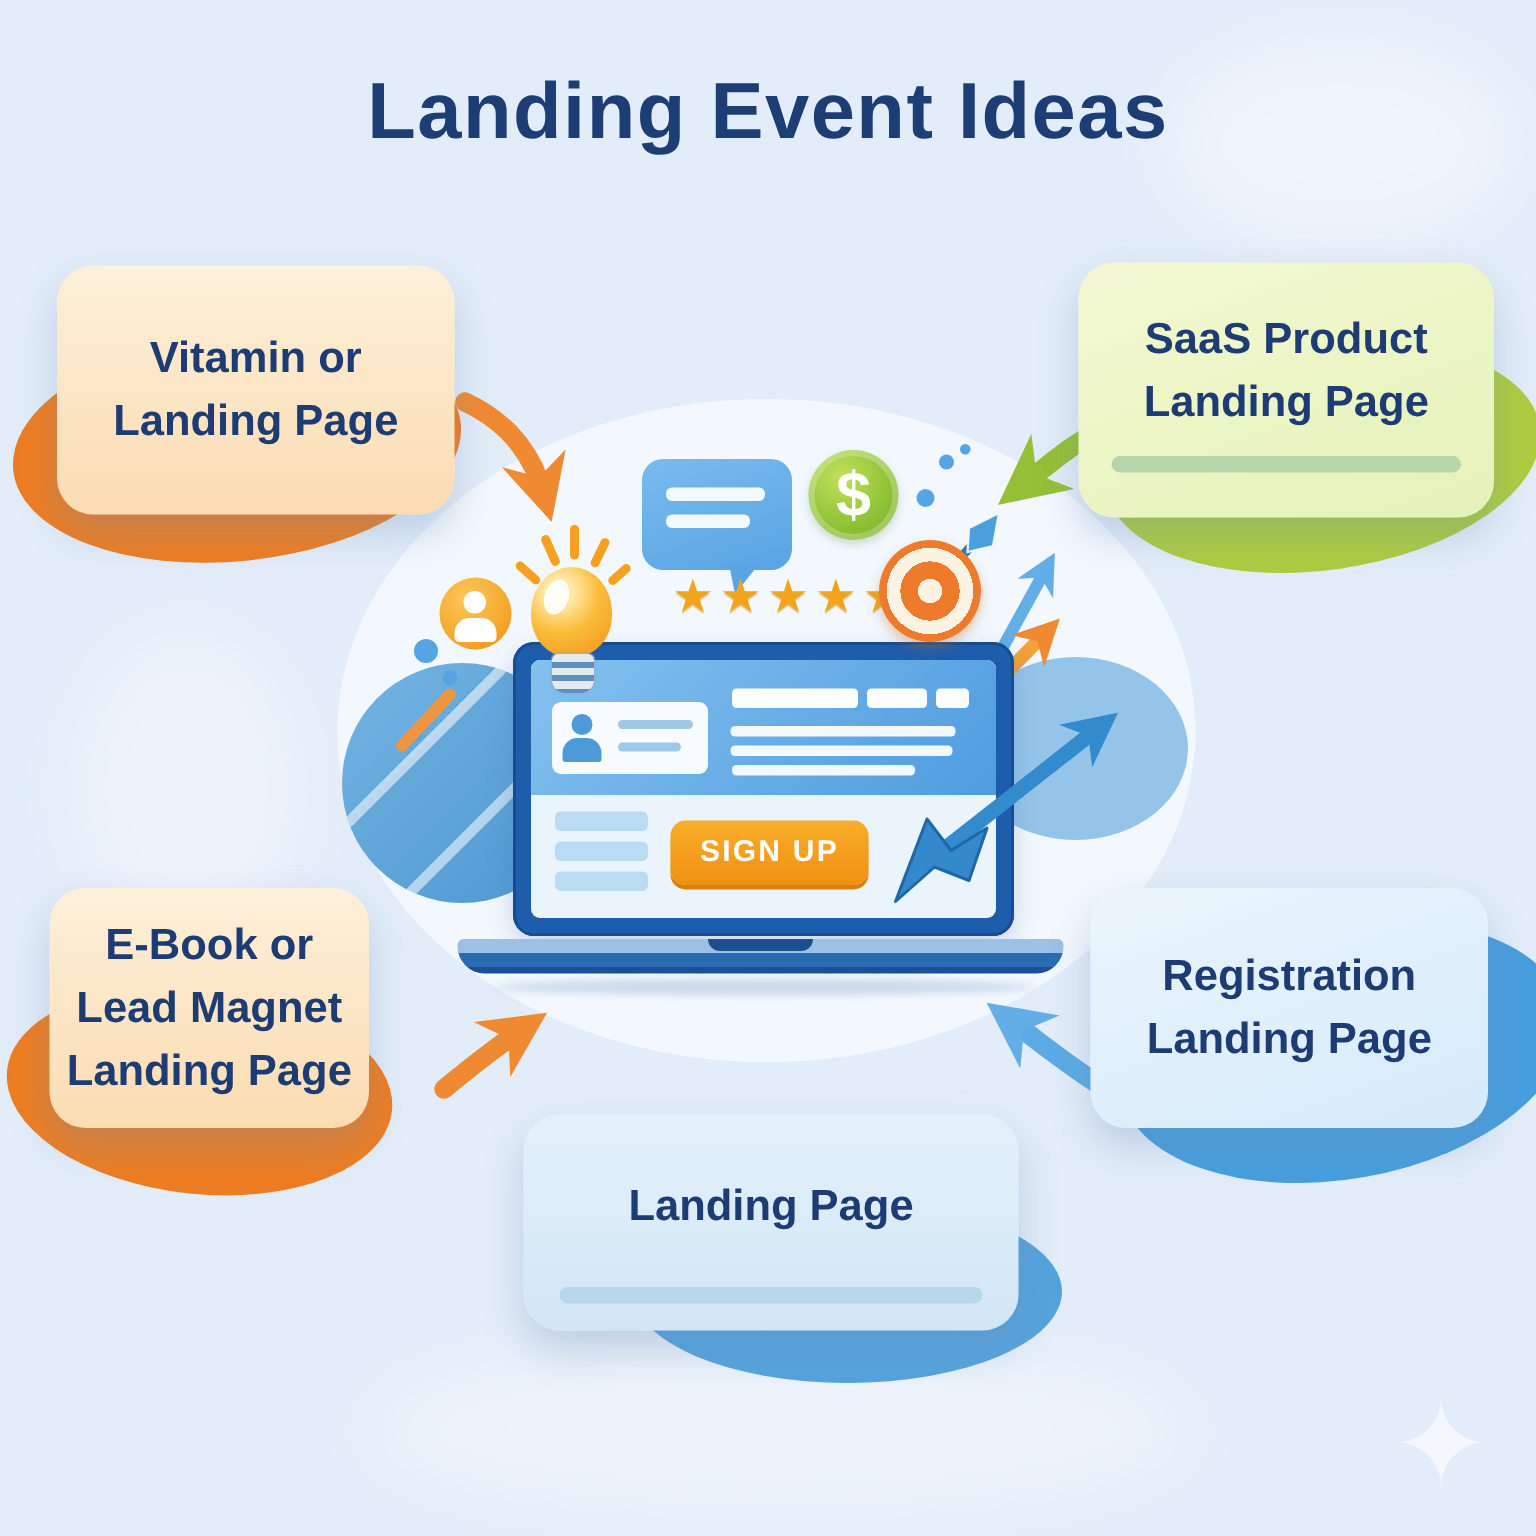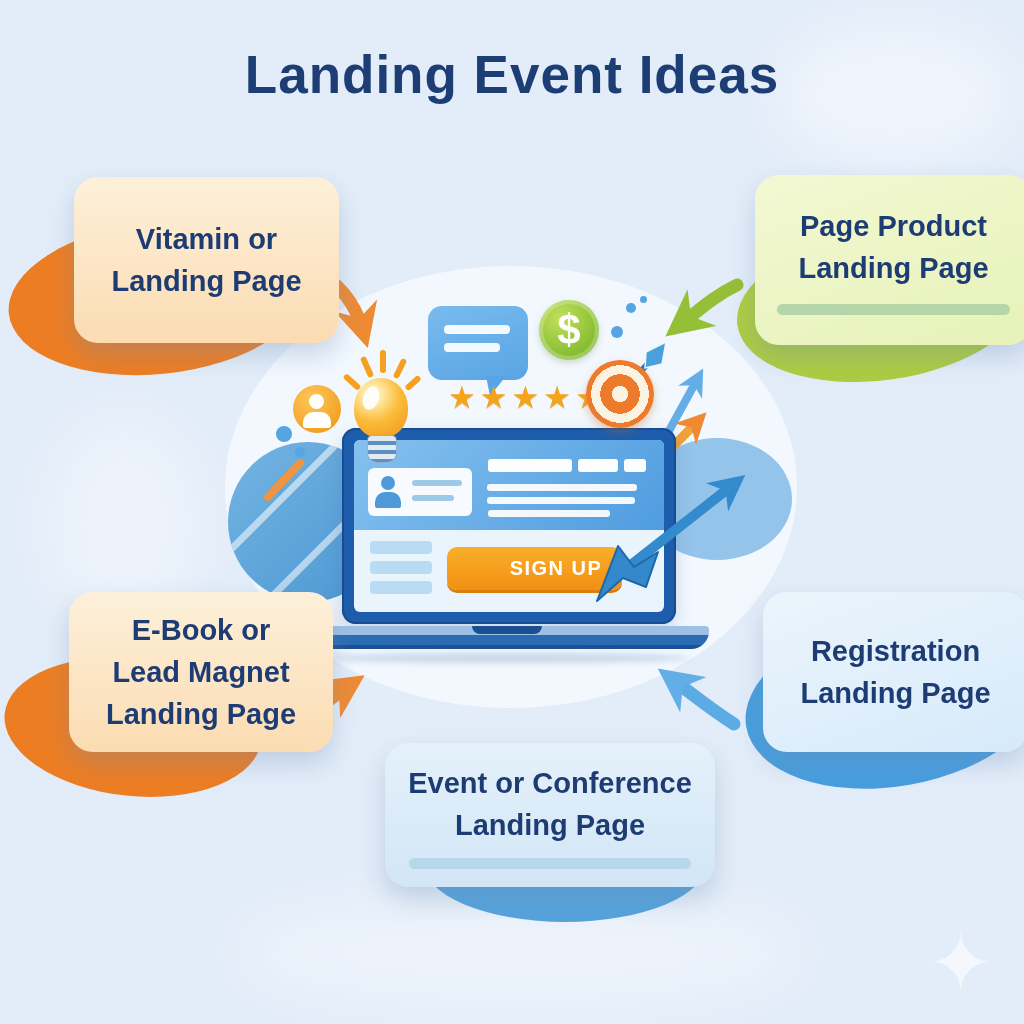--- a/index.html
+++ b/index.html
@@ -36,27 +36,27 @@
   .streak.s1{left:-20px;top:52px;}
   .streak.s2{left:10px;top:110px;}
   .cloud{left:642px;top:438px;width:150px;height:122px;border-radius:50%;
     background:#7cb6e4;opacity:.8;}
   .dot{position:absolute;border-radius:50%;background:#55a5e2;}
 
   
   .node{position:absolute;border-radius:24px;display:flex;flex-direction:column;
     align-items:center;justify-content:center;text-align:center;
     color:#1e3c74;font-weight:bold;
-    box-shadow:0 12px 26px rgba(110,140,180,.32);margin-left:36px;}
+    box-shadow:0 12px 26px rgba(110,140,180,.32);}
   .node .line{font-size:29px;line-height:42px;white-space:nowrap;}
   .node-vitamin{left:38px;top:177px;width:265px;height:166px;
     background:linear-gradient(180deg,#fdf0da,#fbdcb2);}
   .node-saas{left:719px;top:175px;width:277px;height:170px;
     background:linear-gradient(160deg,#f3f8d3,#e6f2b8);padding-bottom:26px;box-sizing:border-box;}
-  .node-ebook{left:33px;top:592px;width:264px;height:160px;
+  .node-ebook{left:33px;top:592px;width:213px;height:160px;
     background:linear-gradient(180deg,#fdf0da,#fbdcb2);}
   .node-webinar{left:727px;top:592px;width:265px;height:160px;
     background:linear-gradient(160deg,#ebf5fc,#d6eafa);}
   .node-event{left:349px;top:743px;width:330px;height:144px;
     background:linear-gradient(180deg,#e4f1fa,#d2e6f6);padding-bottom:22px;box-sizing:border-box;}
   .underbar{position:absolute;height:11px;border-radius:6px;}
   .underbar-saas{left:22px;right:22px;bottom:30px;background:#abd0a5;opacity:.85;}
   .underbar-event{left:24px;right:24px;bottom:18px;background:#b7d7ec;}
 
   
@@ -81,21 +81,21 @@
   .scr-line{position:absolute;height:7px;border-radius:3px;background:rgba(255,255,255,.92);}
   .sl1{left:133px;top:44px;width:150px;}
   .sl2{left:133px;top:57px;width:148px;}
   .sl3{left:134px;top:70px;width:122px;}
   .side-bar{position:absolute;left:16px;width:62px;height:13px;border-radius:4px;background:#b9dbf3;}
   .sb1{top:101px;} .sb2{top:121px;} .sb3{top:141px;}
   .signup-btn{position:absolute;left:93px;top:107px;width:132px;height:43px;border-radius:10px;
     background:linear-gradient(180deg,#f9ae2a,#f19013);
     display:flex;align-items:center;justify-content:center;
     color:#fff;font-weight:bold;font-size:20px;letter-spacing:1.5px;
-    box-shadow:0 3px 0 #d97f0c;padding-left:43px;}
+    box-shadow:0 3px 0 #d97f0c;}
   .laptop-base{left:305px;top:626px;width:404px;height:23px;
     background:linear-gradient(180deg,#9dc0e4 0 40%,#2a6bb1 40% 82%,#1c4f95 82% 100%);
     border-radius:4px 4px 18px 18px;}
   .base-notch{position:absolute;left:50%;transform:translateX(-50%);top:0;width:70px;height:8px;
     background:#1a5092;border-radius:0 0 8px 8px;}
   .base-shadow{left:330px;top:653px;width:360px;height:10px;border-radius:50%;
     background:rgba(140,165,200,.4);filter:blur(3px);}
 
   
   .bulb-ray{position:absolute;width:6px;border-radius:3px;background:#f5a01f;}
@@ -259,38 +259,37 @@
     <path d="M296,726 C319,707 332,697 350,685" stroke="#ef8a33" stroke-width="13" fill="none" stroke-linecap="round" marker-end="url(#mOr)"></path>
     <path d="M734,724 C709,708 695,696 672,679" stroke="#5cabe4" stroke-width="13" fill="none" stroke-linecap="round" marker-end="url(#mBl)"></path>
   </svg>
 
   <div class="node node-vitamin">
     <div class="line">Vitamin or</div>
     <div class="line">Landing Page</div>
   </div>
 
   <div class="node node-saas">
-    <div class="line">Page Product</div>
+    <div class="line">SaaS Product</div>
     <div class="line">Landing Page</div>
     <div class="underbar underbar-saas"></div>
   </div>
 
   <div class="node node-ebook">
     <div class="line">E-Book or</div>
     <div class="line">Lead Magnet</div>
     <div class="line">Landing Page</div>
   </div>
 
   <div class="node node-webinar">
     <div class="line">Registration</div>
     <div class="line">Landing Page</div>
   </div>
 
   <div class="node node-event">
-    <div class="line">Event or Conference</div>
     <div class="line">Landing Page</div>
     <div class="underbar underbar-event"></div>
   </div>
 
   <div class="abs title">Landing Event Ideas</div>
 
   <div class="abs sparkle">✦</div>
 
 </div>
 

